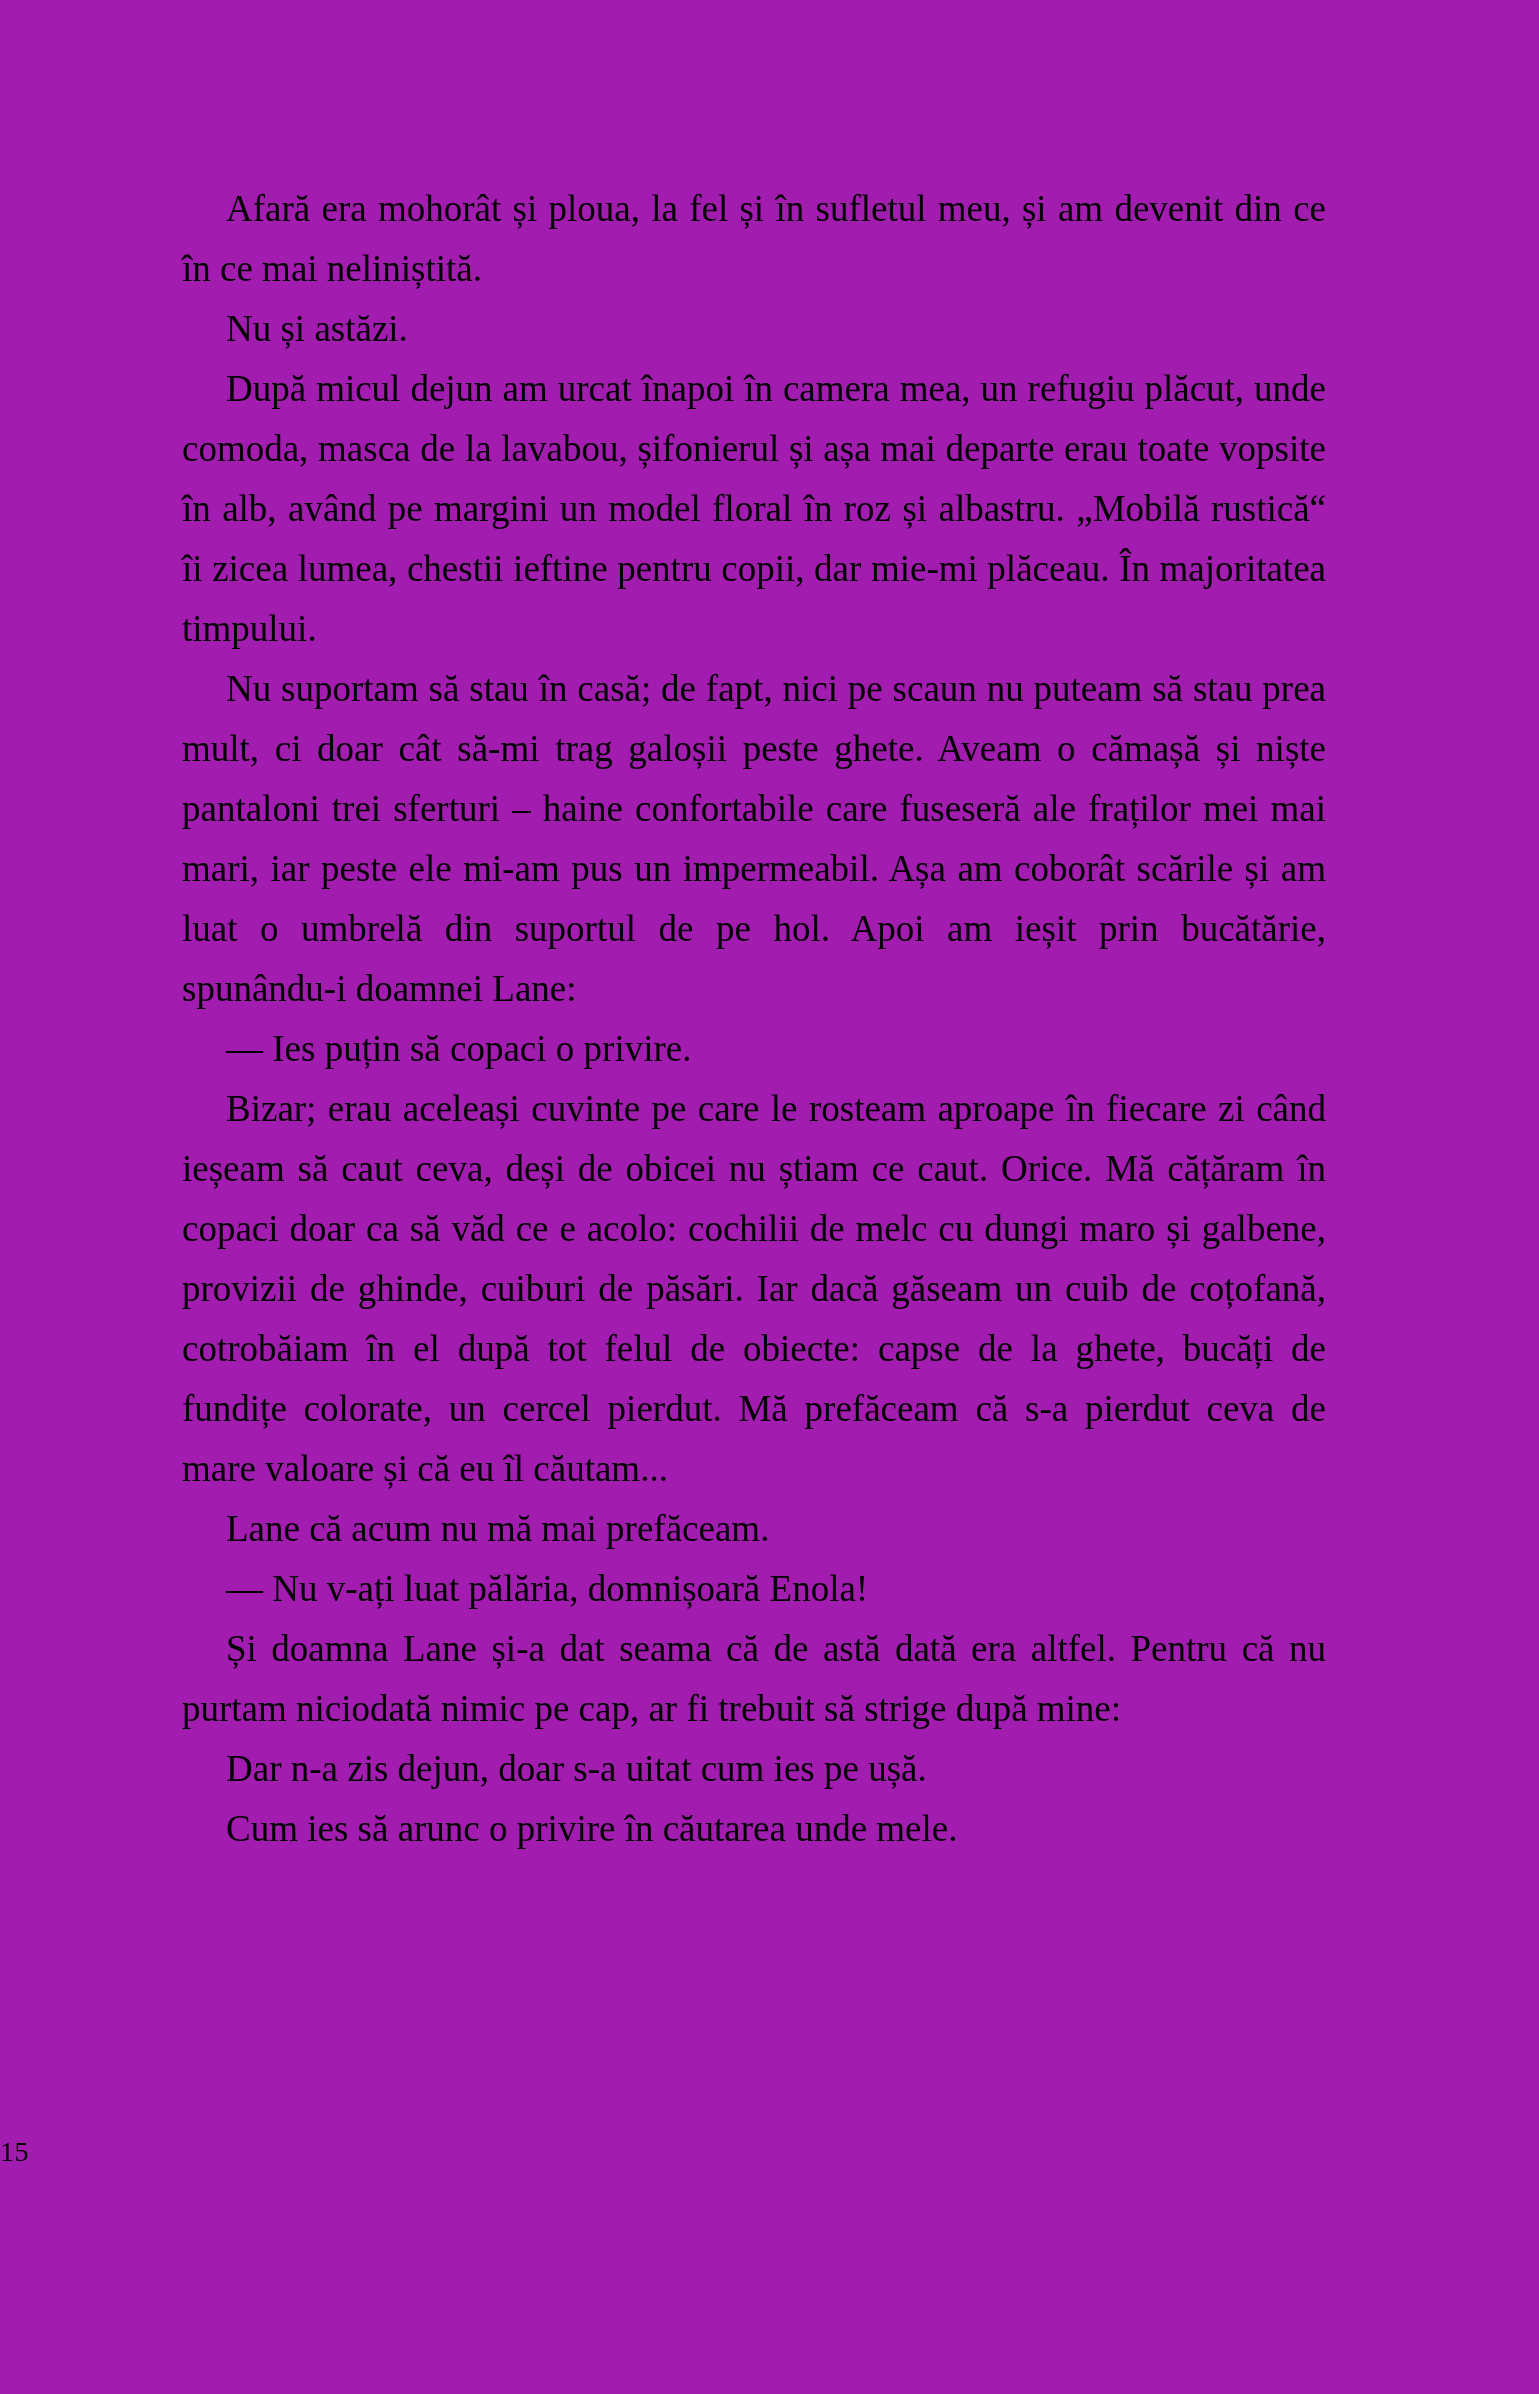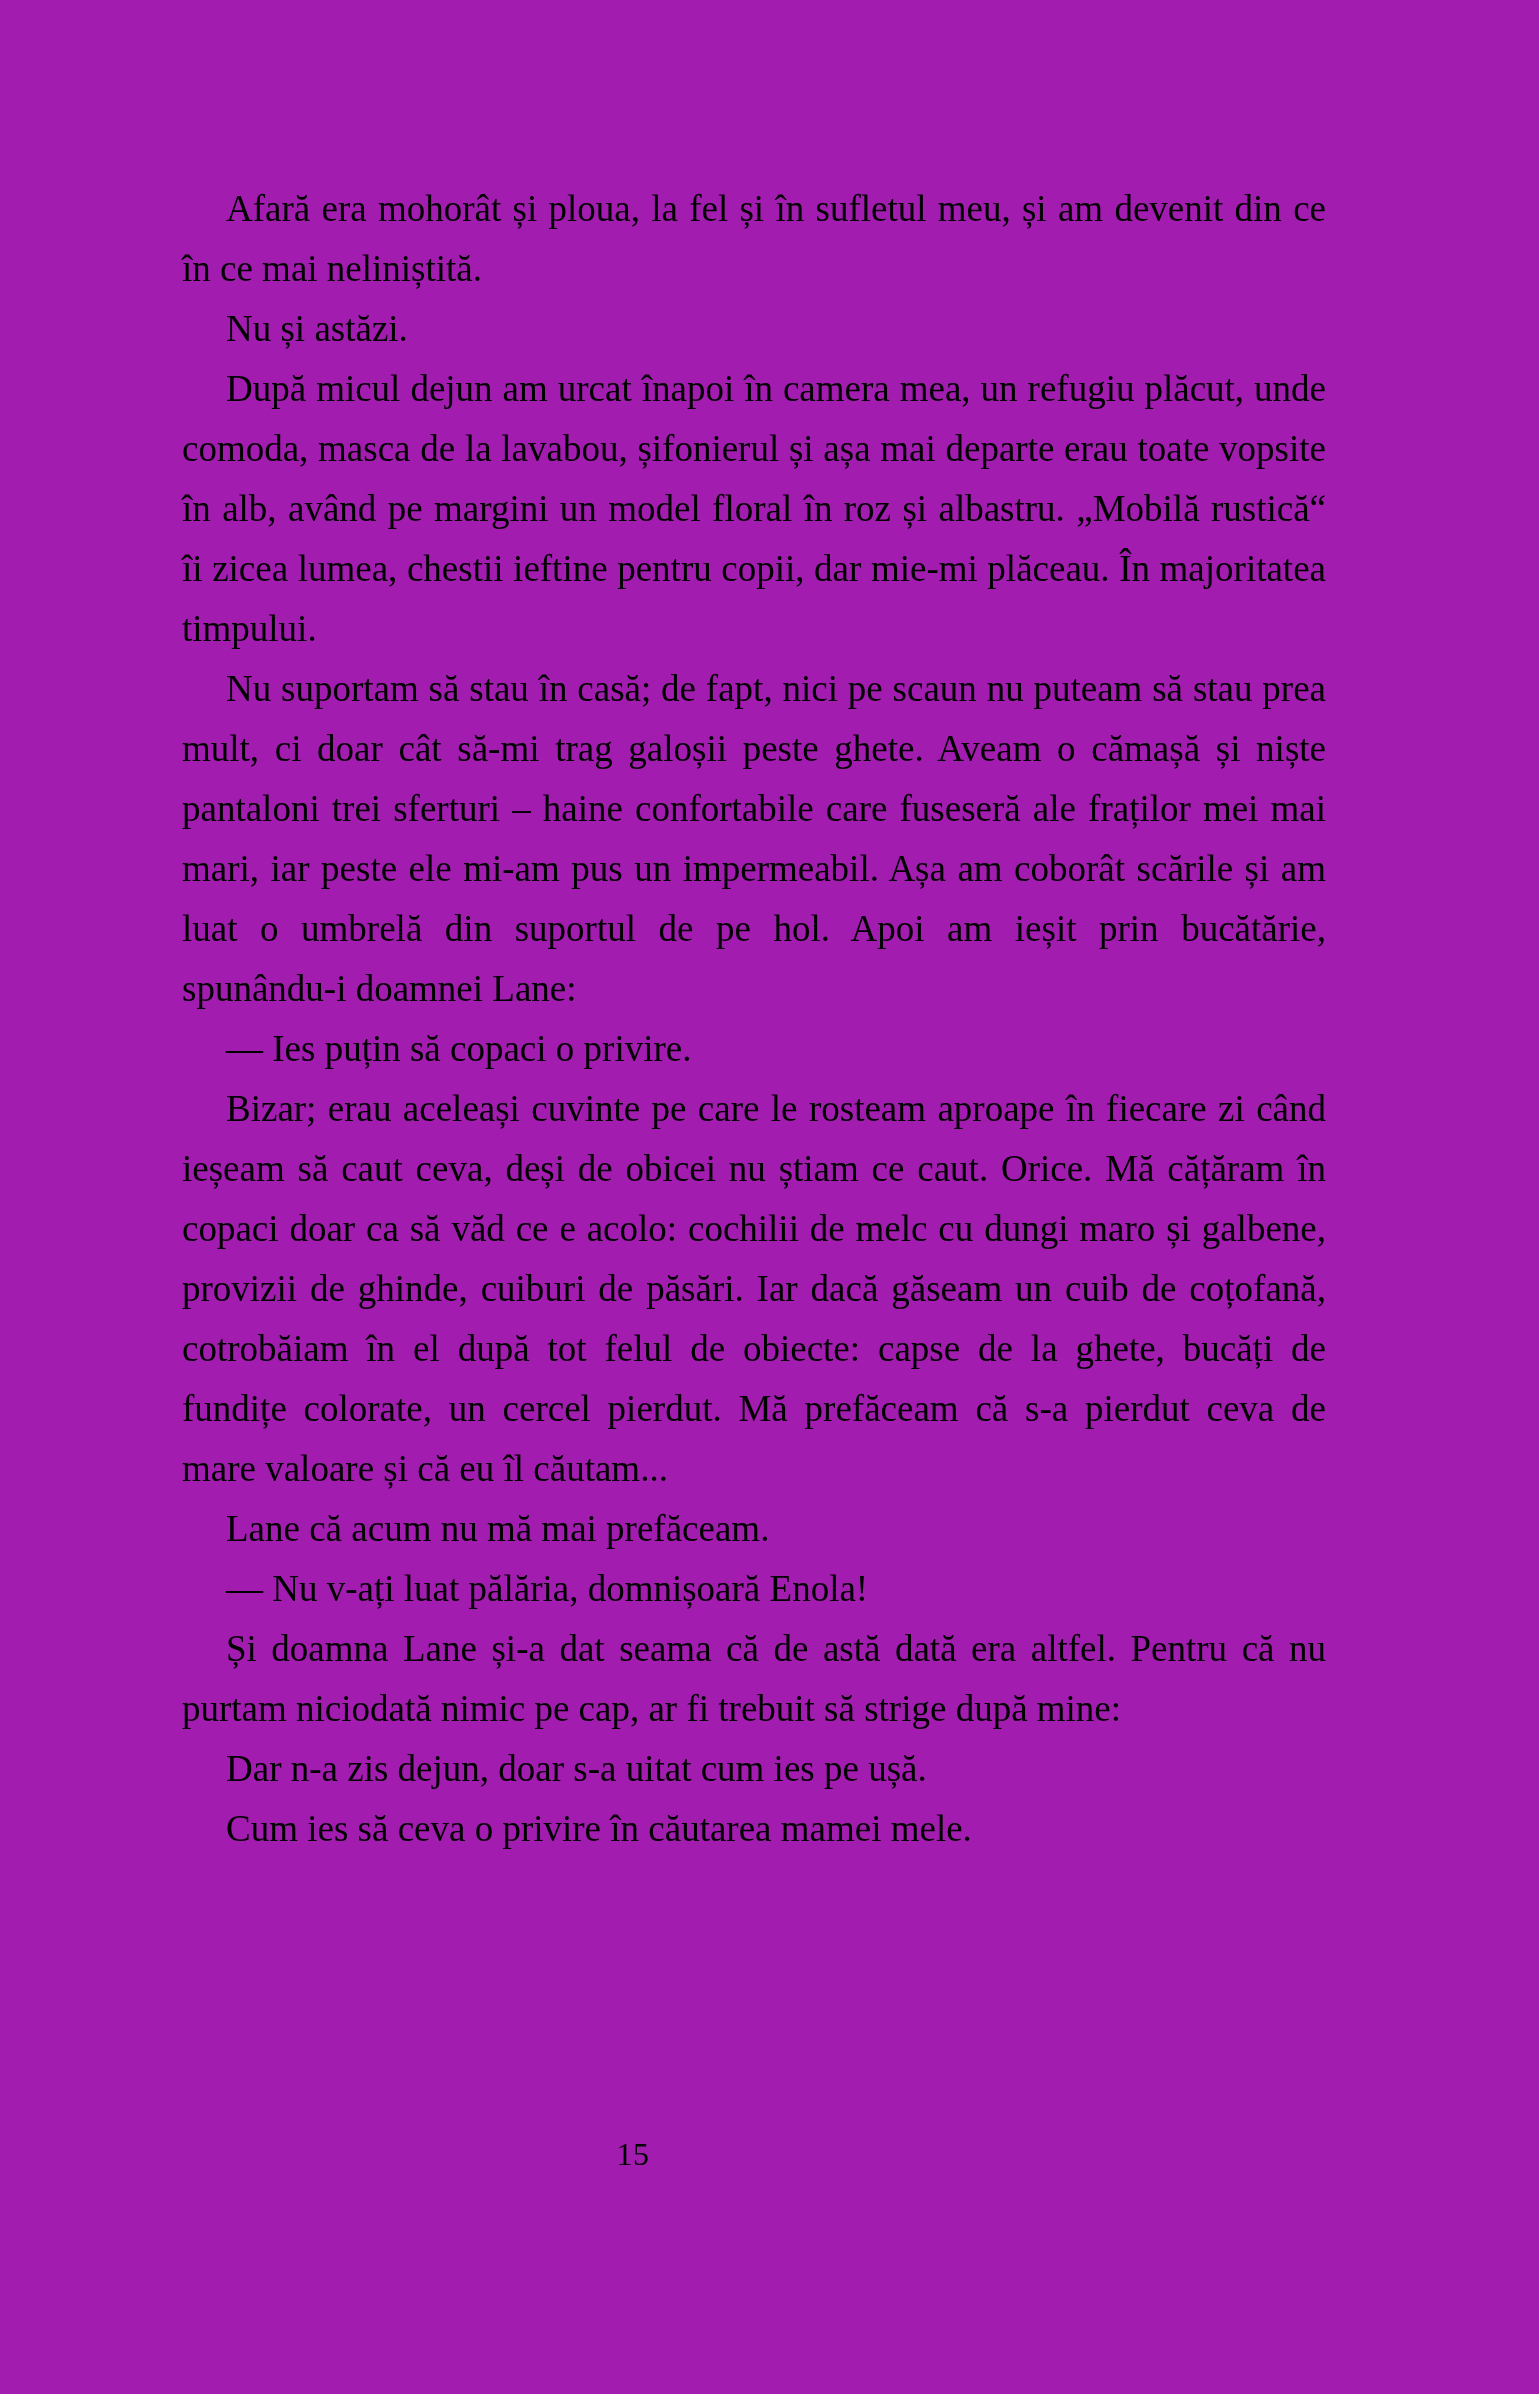--- a/index.html
+++ b/index.html
@@ -30,42 +30,41 @@
   .text-block p {
     margin: 0;
     text-indent: 44px;
   }
   
   .page-number {
     position: absolute;
     left: 0;
     top: 2136px;
     width: 1266px;
-    text-align: center;
     font-family: "Liberation Serif", "DejaVu Serif", serif;
-    font-size: 32px;
+    font-size: 28px;
     color: #000000;
     letter-spacing: 0.5px;
   }
 </style>
 </head>
 <body>
 
 <div class="page">
 
   <div class="text-block">
     <p>Afară era mohorât și ploua, la fel și în sufletul meu, și am devenit din ce în ce mai neliniștită.</p>
     <p>Nu și astăzi.</p>
     <p>După micul dejun am urcat înapoi în camera mea, un refugiu plăcut, unde comoda, masca de la lavabou, șifonierul și așa mai departe erau toate vopsite în alb, având pe margini un model floral în roz și albastru. „Mobilă rustică“ îi zicea lumea, chestii ieftine pentru copii, dar mie-mi plăceau. În majoritatea timpului.</p>
     <p>Nu suportam să stau în casă; de fapt, nici pe scaun nu puteam să stau prea mult, ci doar cât să-mi trag galoșii peste ghete. Aveam o cămașă și niște pantaloni trei sferturi – haine confortabile care fuseseră ale fraților mei mai mari, iar peste ele mi-am pus un impermeabil. Așa am coborât scările și am luat o umbrelă din suportul de pe hol. Apoi am ieșit prin bucătărie, spunându-i doamnei Lane:</p>
     <p>— Ies puțin să copaci o privire.</p>
     <p>Bizar; erau aceleași cuvinte pe care le rosteam aproape în fiecare zi când ieșeam să caut ceva, deși de obicei nu știam ce caut. Orice. Mă cățăram în copaci doar ca să văd ce e acolo: cochilii de melc cu dungi maro și galbene, provizii de ghinde, cuiburi de păsări. Iar dacă găseam un cuib de coțofană, cotrobăiam în el după tot felul de obiecte: capse de la ghete, bucăți de fundițe colorate, un cercel pierdut. Mă prefăceam că s-a pierdut ceva de mare valoare și că eu îl căutam...</p>
     <p>Lane că acum nu mă mai prefăceam.</p>
     <p>— Nu v-ați luat pălăria, domnișoară Enola!</p>
     <p>Și doamna Lane și-a dat seama că de astă dată era altfel. Pentru că nu purtam niciodată nimic pe cap, ar fi trebuit să strige după mine:</p>
     <p>Dar n-a zis dejun, doar s-a uitat cum ies pe ușă.</p>
-    <p>Cum ies să ceva o privire în căutarea mamei mele.</p>
+    <p>Cum ies să arunc o privire în căutarea unde mele.</p>
   </div>
 
   <div class="page-number">15</div>
 
 </div>
 
 
 </body></html>

